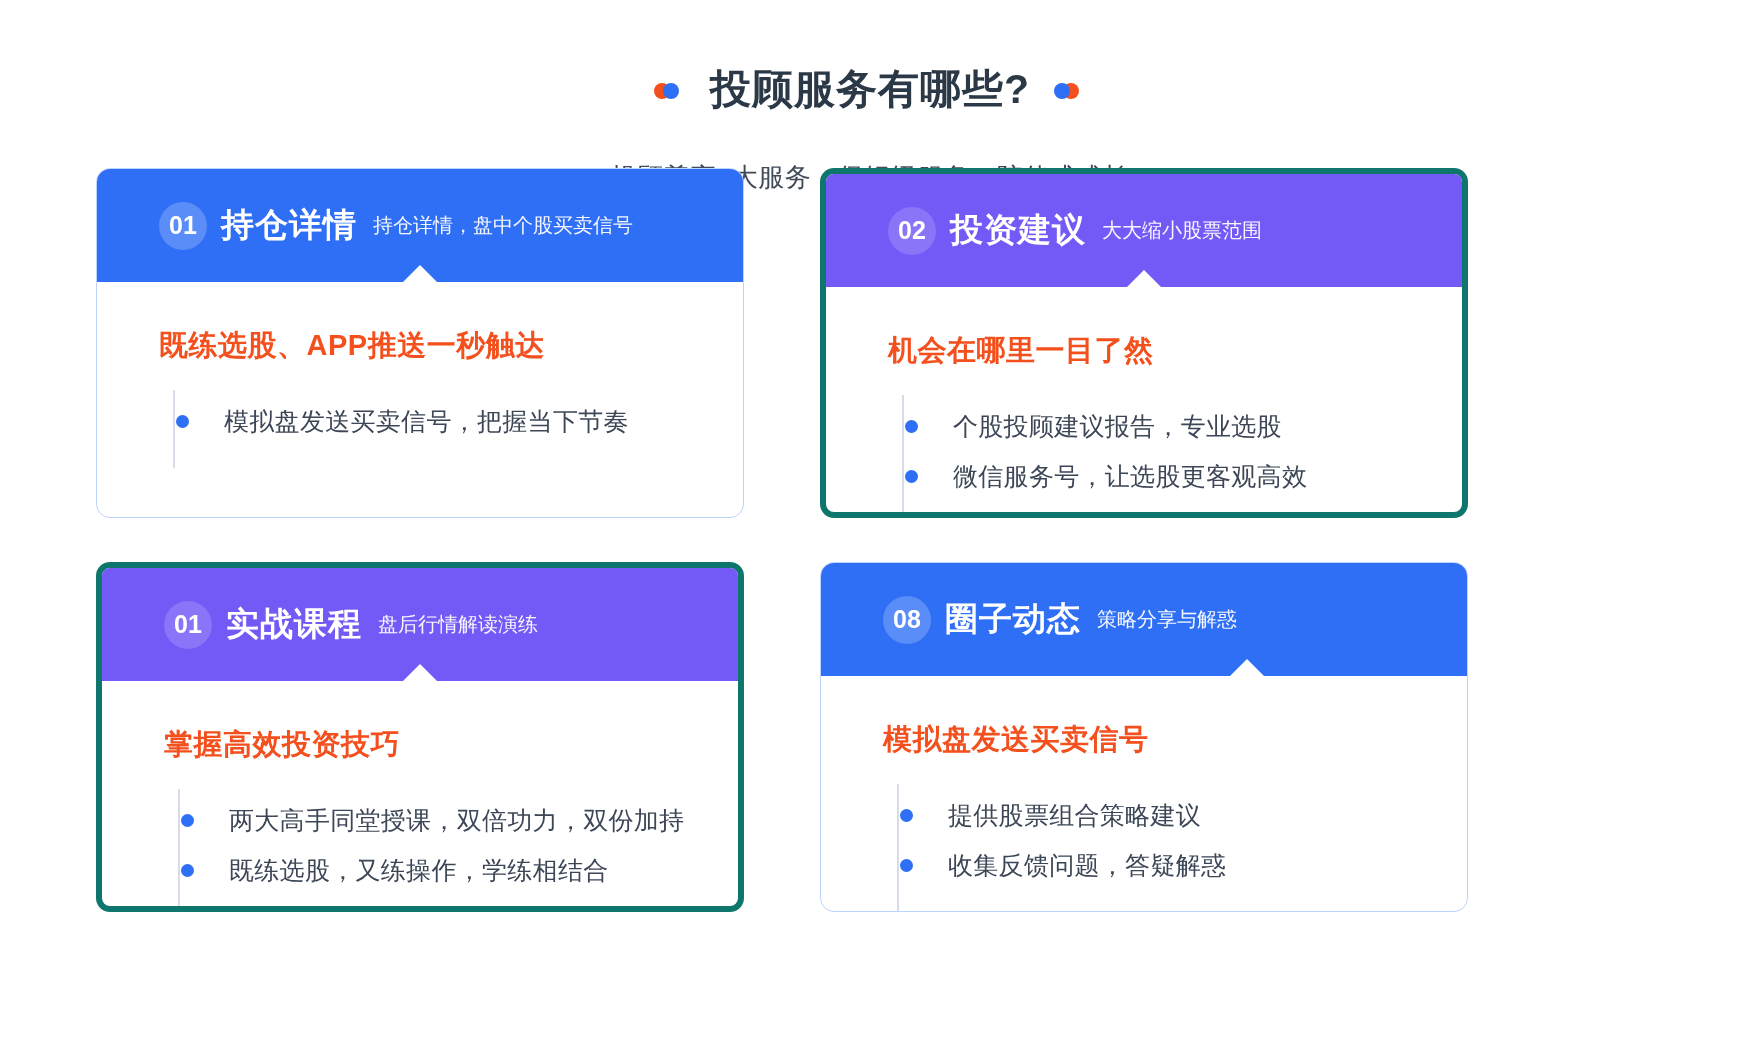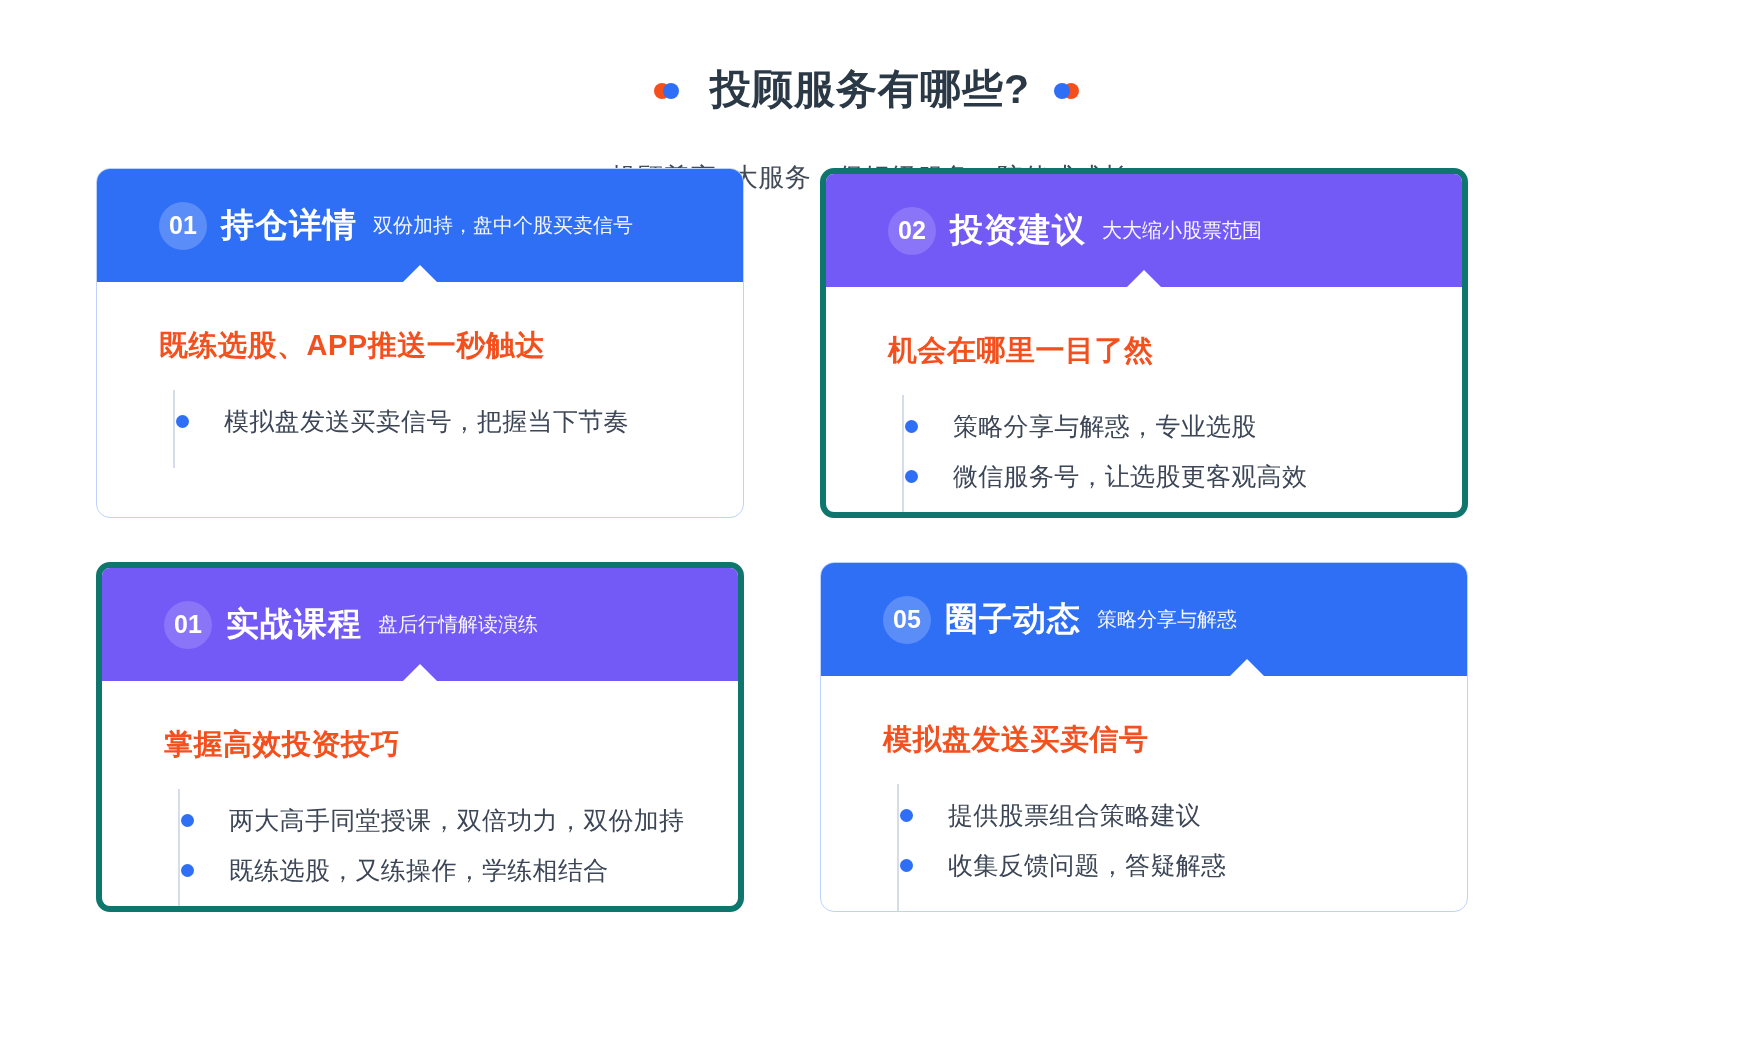--- a/index.html
+++ b/index.html
@@ -212,21 +212,21 @@
     </div>
     <div class="subtitle">投顾尊享4大服务，保姆级服务，陪伴式成长</div>
   </div>
 
   <div class="grid">
 
     <div class="card blue">
       <div class="card-head">
         <span class="badge">01</span>
         <span class="head-title">持仓详情</span>
-        <span class="head-sub">双份加持，盘中个股买卖信号</span>
+        <span class="head-sub">持仓详情，盘中个股买卖信号</span>
         <span class="notch center"></span>
       </div>
       <div class="card-body">
         <div class="body-title">既练选股、APP推送一秒触达</div>
         <div class="bullets">
           <div class="bullet">
             <span class="dot"></span>
             <span class="text">模拟盘发送买卖信号，把握当下节奏</span>
           </div>
         </div>
@@ -238,21 +238,21 @@
         <span class="badge">02</span>
         <span class="head-title">投资建议</span>
         <span class="head-sub">大大缩小股票范围</span>
         <span class="notch center"></span>
       </div>
       <div class="card-body">
         <div class="body-title">机会在哪里一目了然</div>
         <div class="bullets">
           <div class="bullet">
             <span class="dot"></span>
-            <span class="text">策略分享与解惑，专业选股</span>
+            <span class="text">个股投顾建议报告，专业选股</span>
           </div>
           <div class="bullet">
             <span class="dot"></span>
             <span class="text">微信服务号，让选股更客观高效</span>
           </div>
         </div>
       </div>
     </div>
 
     <div class="card purple">
@@ -272,21 +272,21 @@
           <div class="bullet">
             <span class="dot"></span>
             <span class="text">既练选股，又练操作，学练相结合</span>
           </div>
         </div>
       </div>
     </div>
 
     <div class="card blue">
       <div class="card-head">
-        <span class="badge">05</span>
+        <span class="badge">08</span>
         <span class="head-title">圈子动态</span>
         <span class="head-sub">策略分享与解惑</span>
         <span class="notch right"></span>
       </div>
       <div class="card-body">
         <div class="body-title">模拟盘发送买卖信号</div>
         <div class="bullets">
           <div class="bullet">
             <span class="dot"></span>
             <span class="text">提供股票组合策略建议</span>

